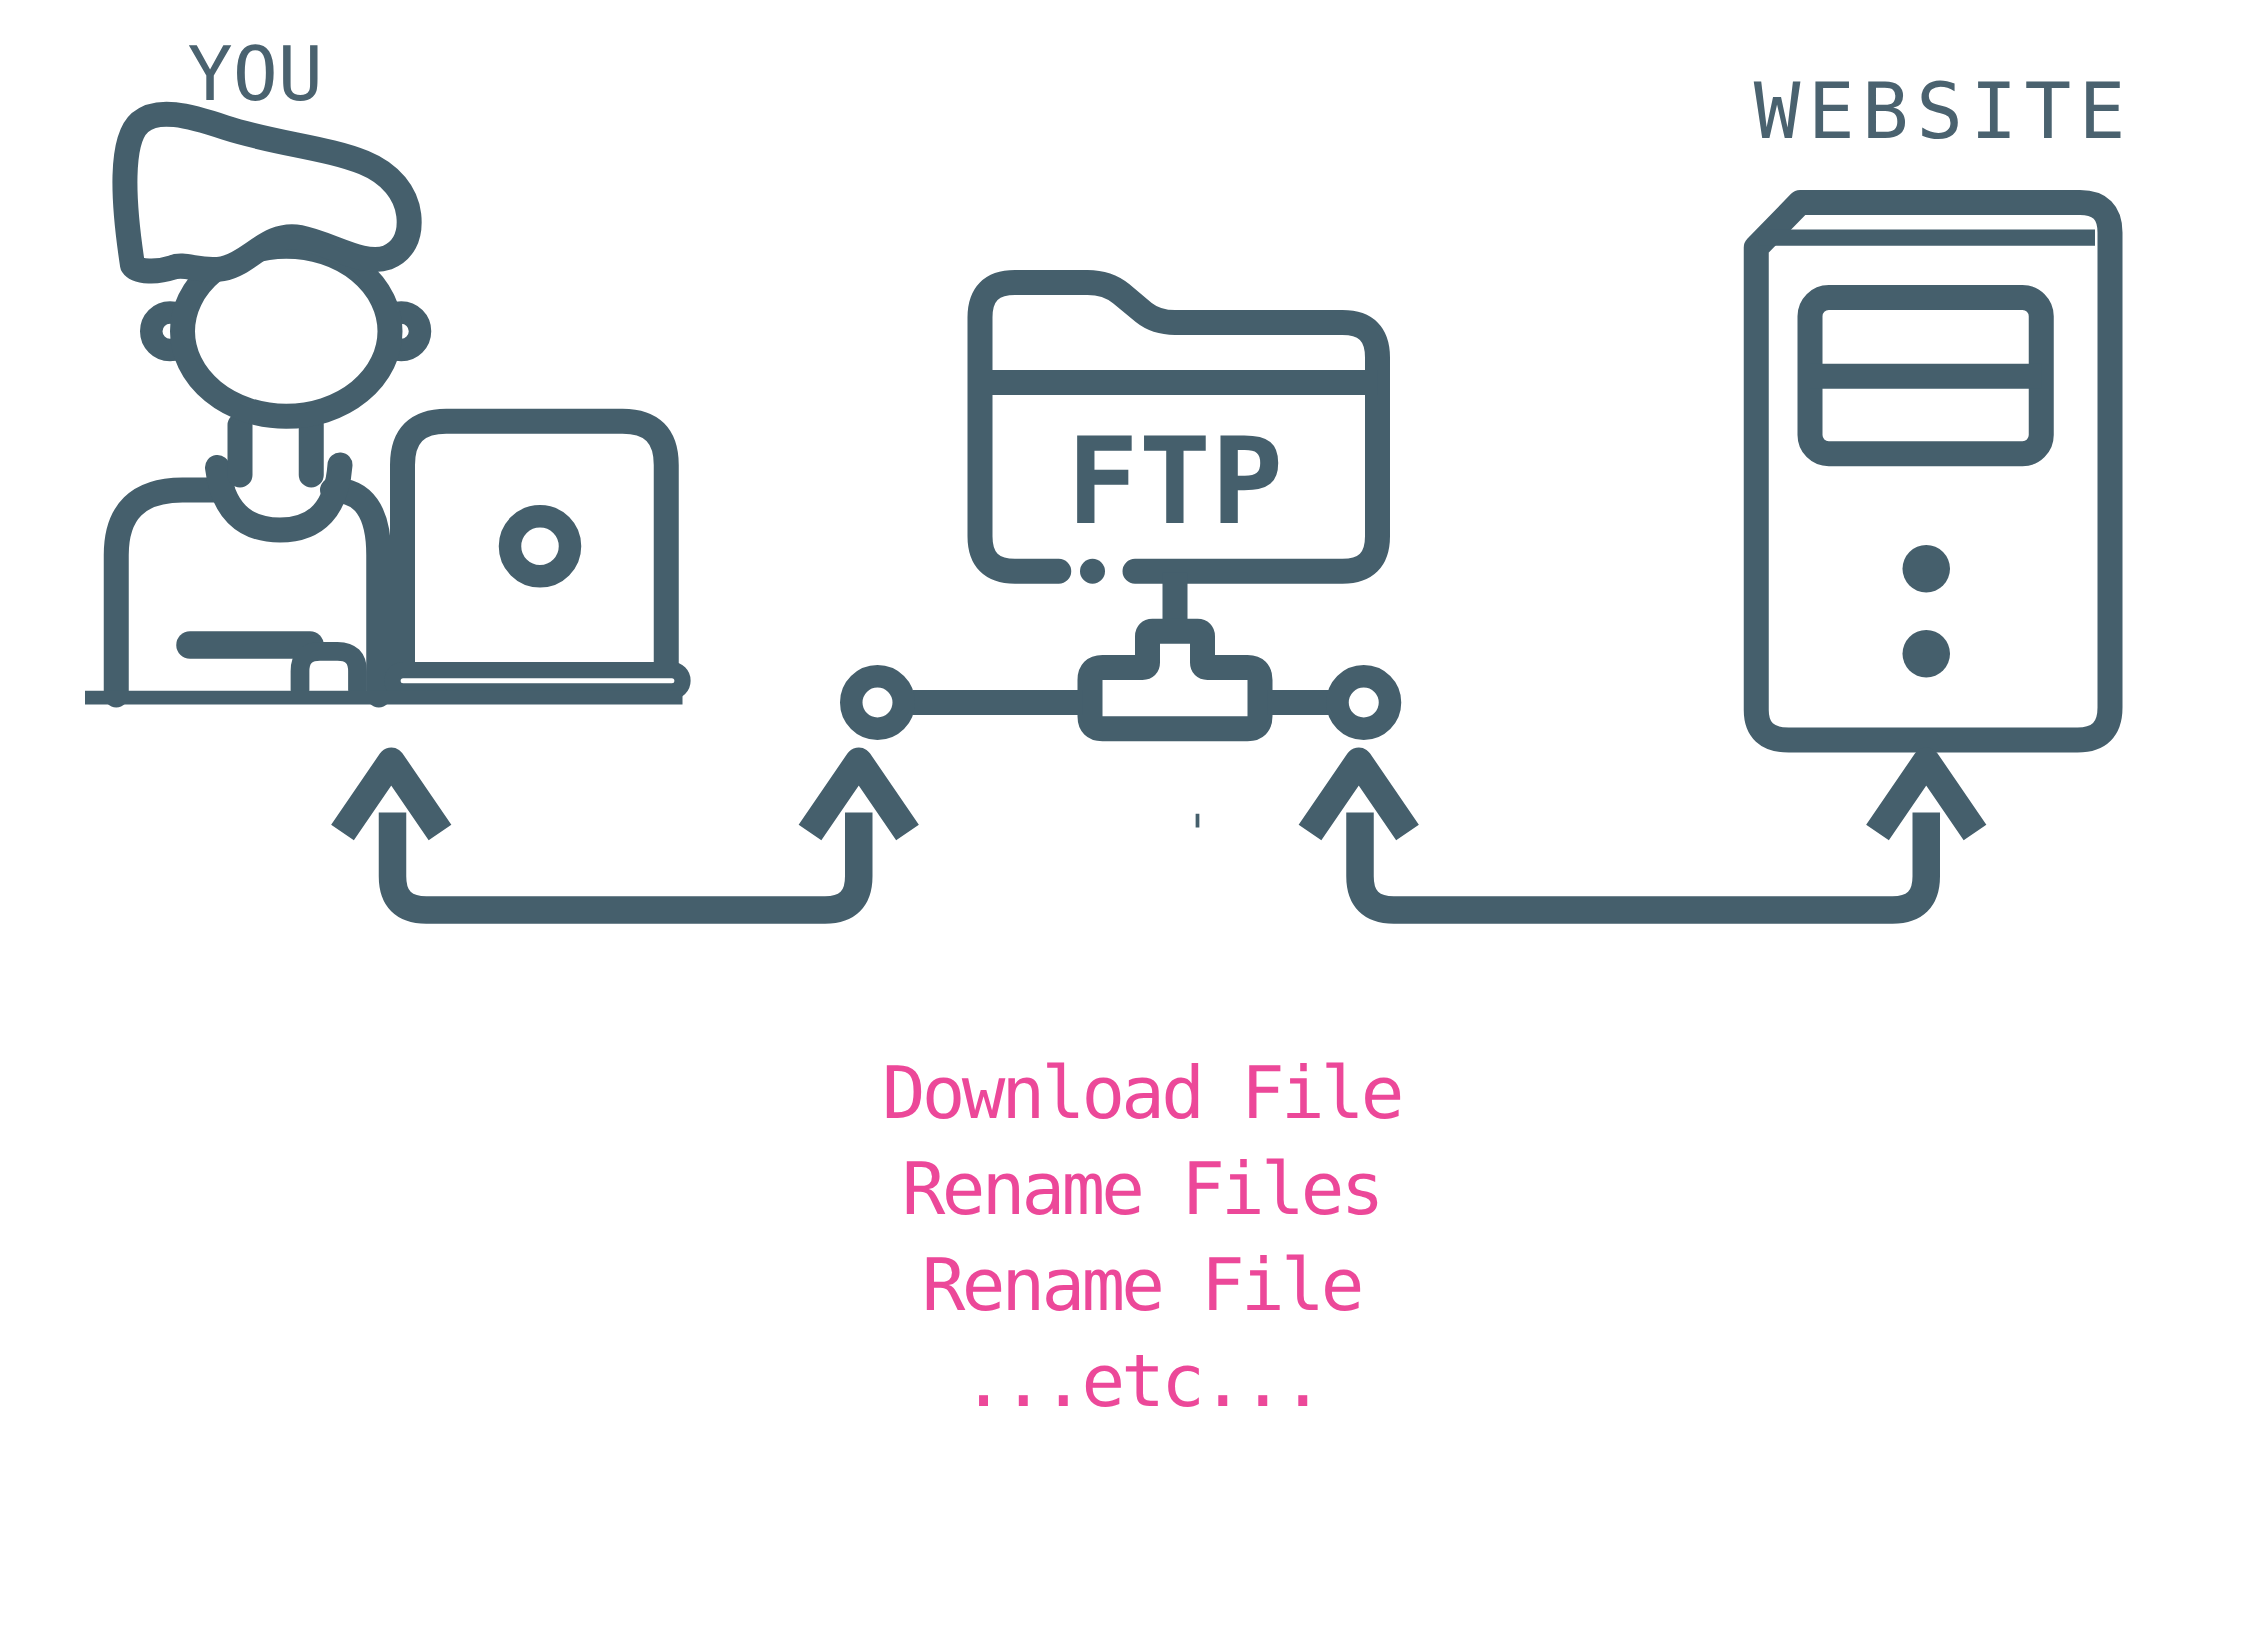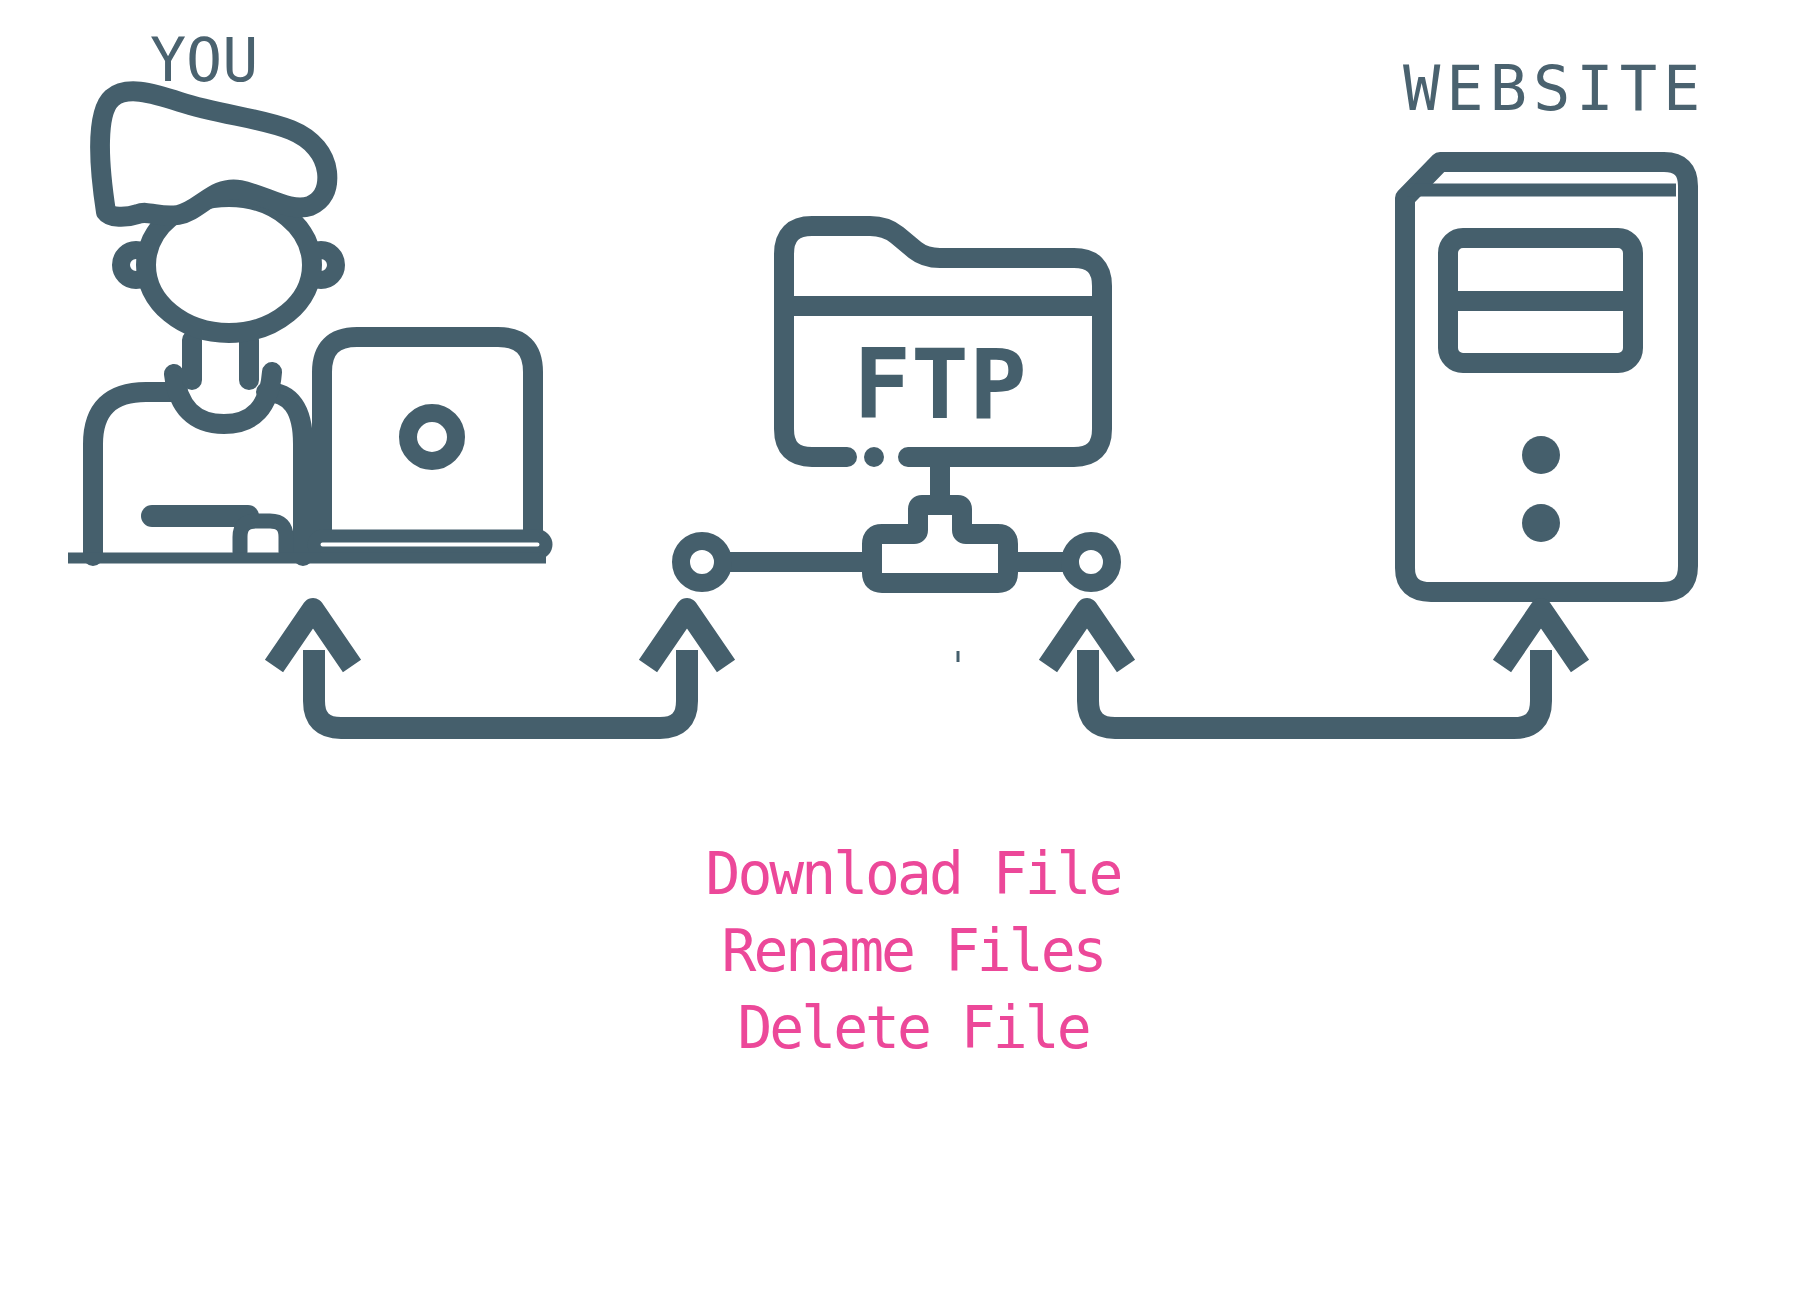--- a/index.html
+++ b/index.html
@@ -119,16 +119,17 @@
 
   <div class="label you-label">YOU</div>
 
   <div class="label ftp-label">FTP</div>
 
   <div class="label website-label">WEBSITE</div>
 
   <div class="actions">
     <div>Download File</div>
     <div>Rename Files</div>
-    <div>Delete File</div>
+    <div>Rename File</div>
+    <div>...etc...</div>
   </div>
 
 </div>
 
 </body></html>

